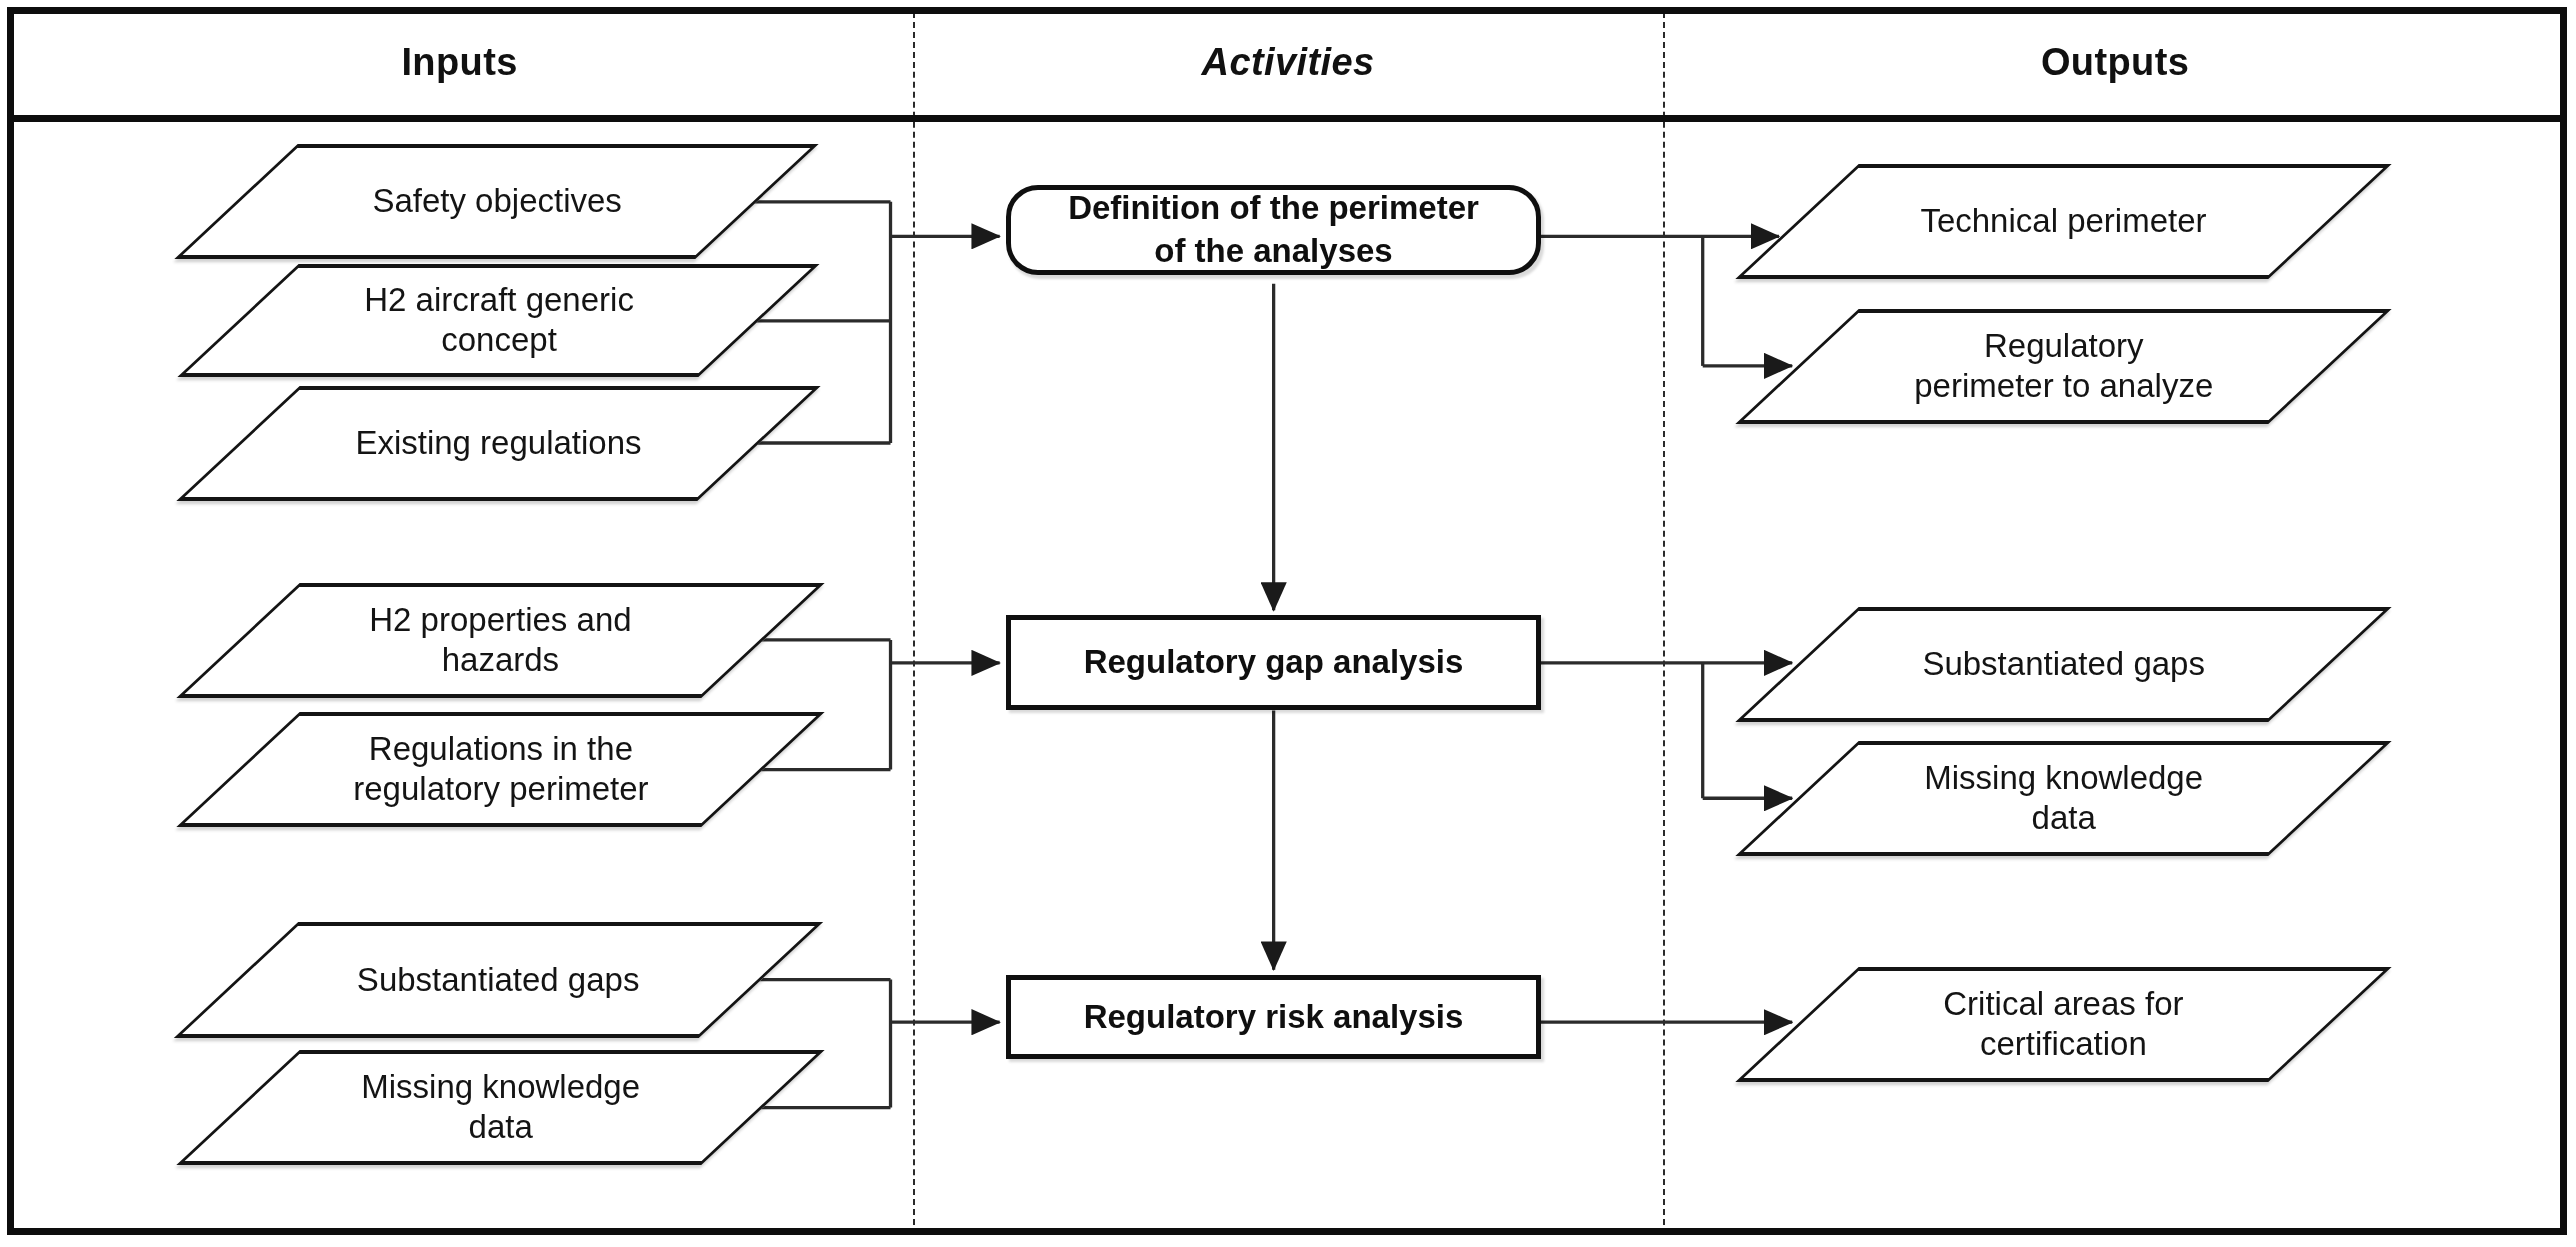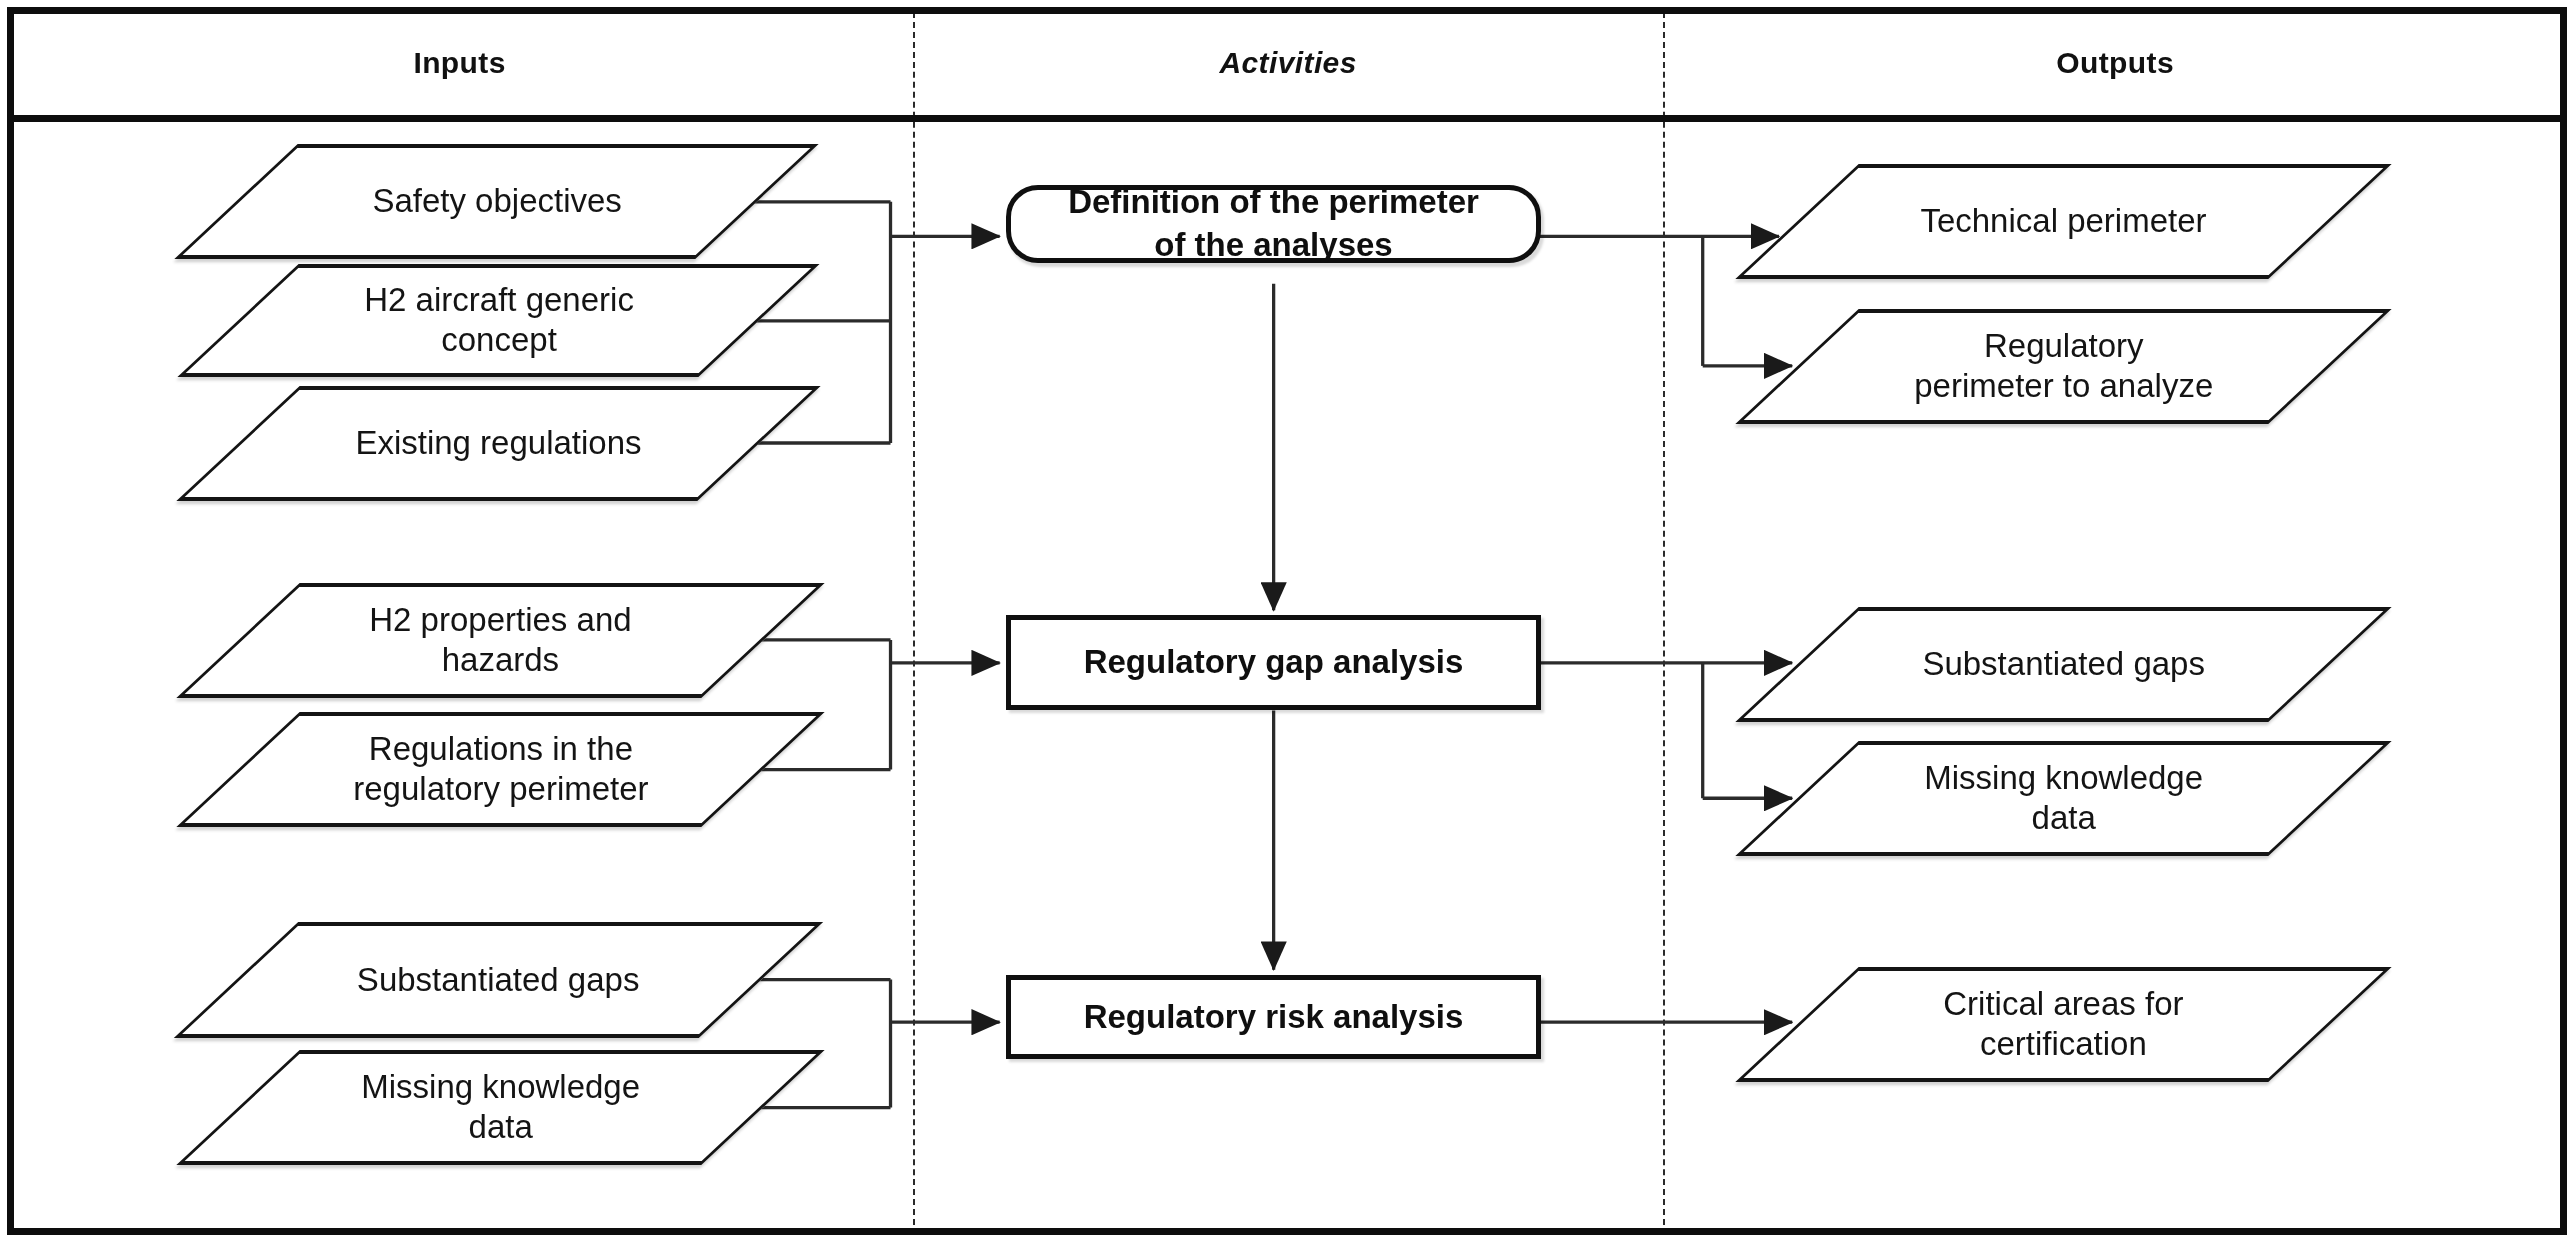--- a/index.html
+++ b/index.html
@@ -32,21 +32,21 @@
     left: 6.6px; top: 6.6px;
     width: 2560px; height: 112px;
     display: flex;
     z-index: 3;
   }
   .header-cell {
     display: flex;
     align-items: center;
     justify-content: center;
     font-weight: bold;
-    font-size: 30px;
+    font-size: 38px;
     letter-spacing: 0.4px;
   }
   .hc1 { width: 906px; }
   .hc2 { width: 751px; font-style: italic; }
   .hc3 { flex: 1; text-align: right; }
   .header-sep {
     position: absolute;
     left: 6.6px; top: 115px;
     width: 2560px; height: 7.4px;
     background: #0d0d0d;
@@ -195,21 +195,21 @@
 regulatory perimeter</span>
   </div>
   <div class="pgram" style="left:236px; top:922px; width:525px; height:116px;">
     <span class="label">Substantiated gaps</span>
   </div>
   <div class="pgram" style="left:238px; top:1050px; width:525px; height:115px;">
     <span class="label">Missing knowledge
 data</span>
   </div>
 
-  <div class="activity" style="left:1006px; top:185px; width:535px; height:78px;border-radius:32px;">
+  <div class="activity" style="left:1006px; top:185px; width:535px; height:90px;border-radius:32px;">
     <span class="label">Definition of the perimeter
 of the analyses</span>
   </div>
   <div class="activity" style="left:1006px; top:615px; width:535px; height:95px;">
     <span class="label">Regulatory gap analysis</span>
   </div>
   <div class="activity" style="left:1006px; top:975px; width:535px; height:84px;">
     <span class="label">Regulatory risk analysis</span>
   </div>
 

